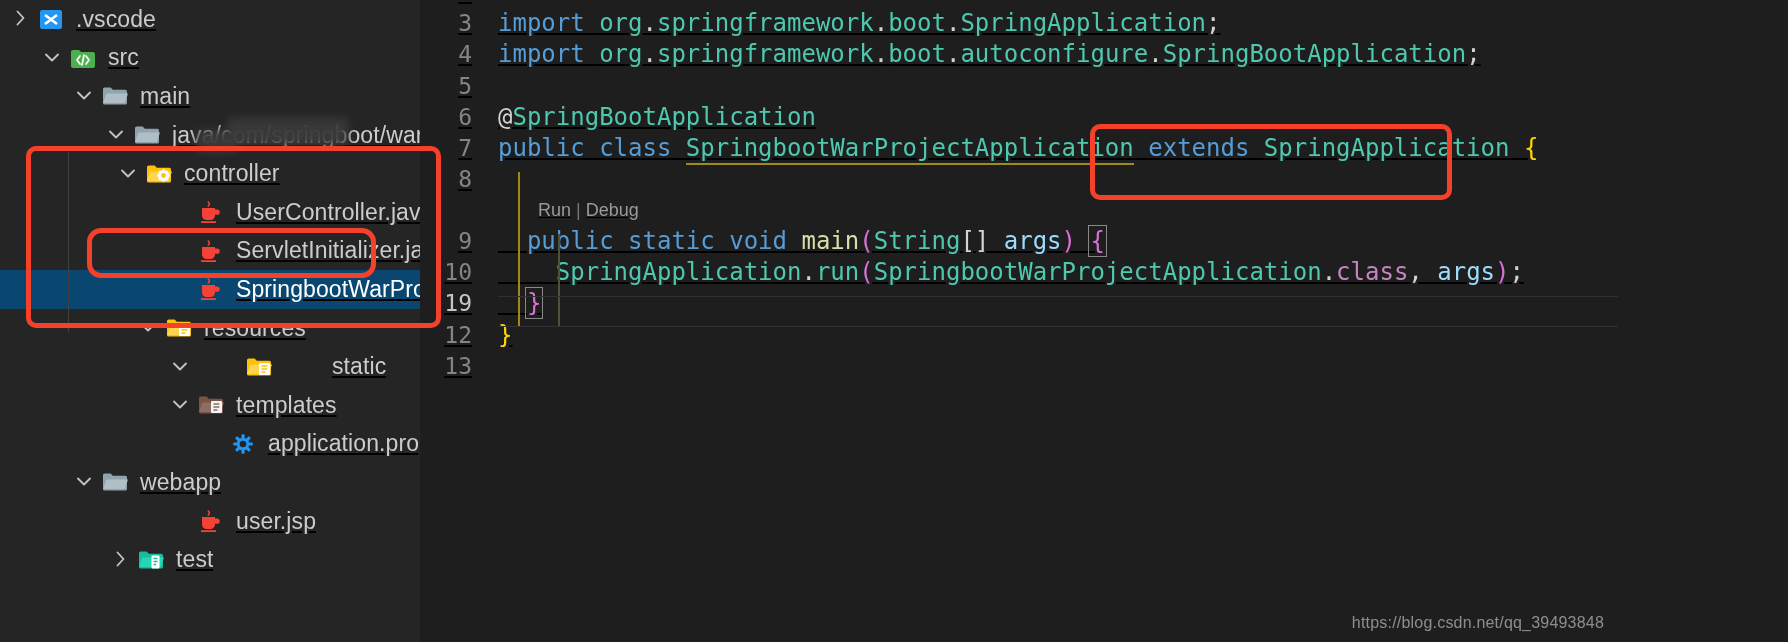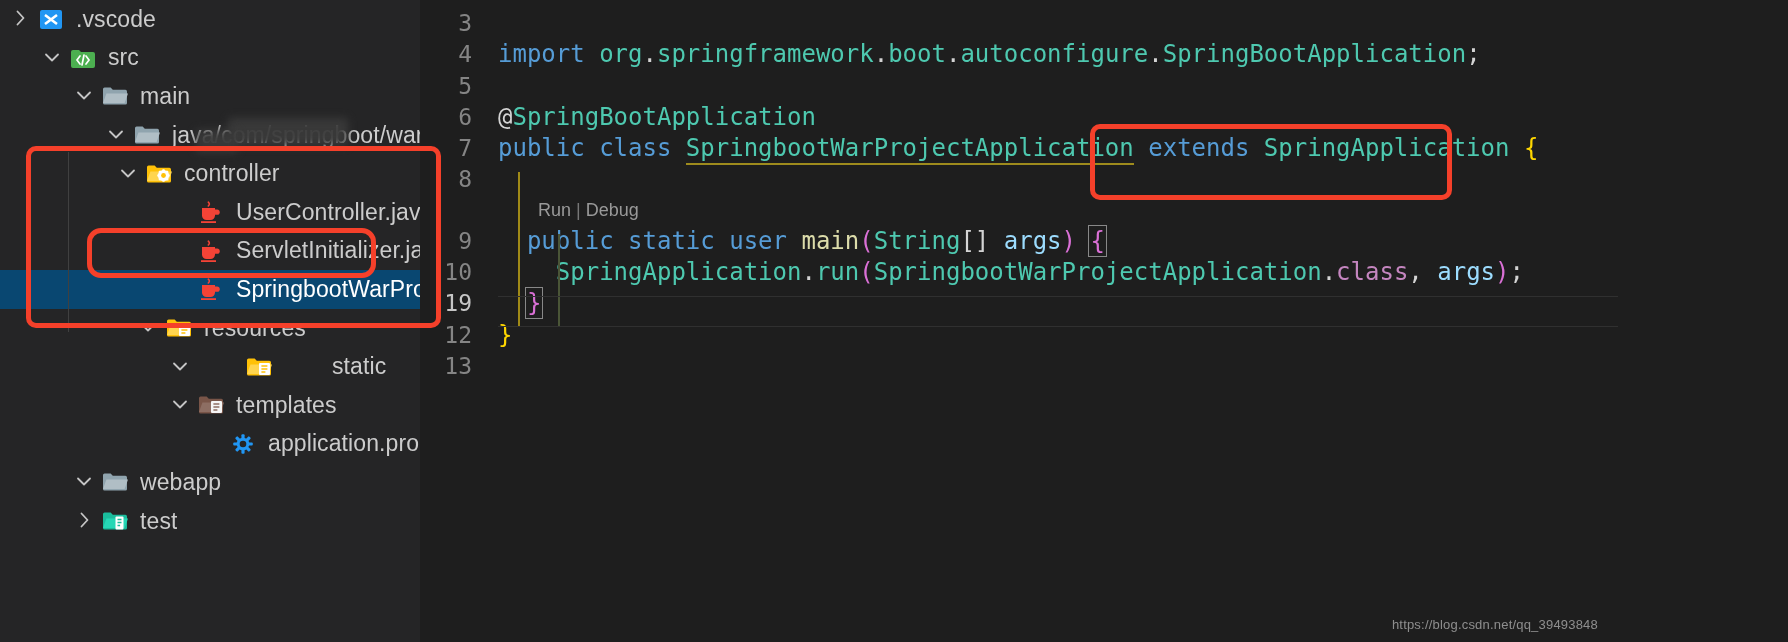--- a/index.html
+++ b/index.html
@@ -13,20 +13,21 @@
     overflow: hidden;
     font-family: "Liberation Sans", sans-serif;
     -webkit-font-smoothing: antialiased;
   }
   #app {
     position: relative;
     width: 1618px;
     height: 642px;
     display: flex;
     background: #1d4ed8;
+    text-decoration: underline;
   }
 
   
   .sidebar {
     position: relative;
     width: 420px;
     height: 642px;
     background: #252526;
     flex: 0 0 420px;
     overflow: hidden;
@@ -174,24 +175,24 @@
     position: absolute;
     border: 5px solid #f5402a;
     box-sizing: border-box;
     pointer-events: none;
   }
   .annot.rounded { border-radius: 14px; }
   .annot.big { border-radius: 10px; }
 
   .watermark {
     position: absolute;
-    right: 20px;
+    right: 14px;
     bottom: 10px;
     color: #b3b3b3;
-    font-size: 13px;
+    font-size: 16px;
     font-family: "Liberation Sans", sans-serif;
     opacity: .75;
     letter-spacing: .2px;
   }
 
   .blur-box {
     position: absolute;
     background: #3a3a3a;
     filter: blur(4px);
     opacity: .95;
@@ -387,21 +388,33 @@
             </svg>
           </span>
           <span class="ficon">
             <svg width="28" height="28" viewBox="0 0 28 28">
               <path d="M2 7 a1.6 1.6 0 0 1 1.6-1.6 h6 l2.2 2.4 h12.6 a1.6 1.6 0 0 1 1.6 1.6 v11.6 a1.6 1.6 0 0 1 -1.6 1.6 H3.6 A1.6 1.6 0 0 1 2 21 Z" fill="#90a4ae"></path>
               <path d="M2 21 L5.4 11.4 H27 L23.6 21 Z" fill="#b0bec5"></path>
             </svg>
           </span>
           <span class="label">webapp</span>
         </div>
-        <div class="row" style="padding-left: 72px; text-align: center;">
+        <div class="row" style="padding-left: 168px;">
+          <span class="twisty empty"></span>
+          <span class="ficon">
+            <svg width="28" height="28" viewBox="0 0 28 28">
+              <path d="M5 10 h13 v7.5 a4.5 4.5 0 0 1 -4.5 4.5 h-4 A4.5 4.5 0 0 1 5 17.5 Z" fill="#f44336"></path>
+              <path d="M18 11.6 h2.1 a2.6 2.6 0 0 1 0 5.2 H18 Z" fill="#f44336"></path>
+              <rect x="4" y="23.2" width="15" height="1.8" fill="#f44336"></rect>
+              <path d="M11.3 4.2c1.8 1.6 1.1 2.6 0 3.8" stroke="#f44336" stroke-width="1.6" fill="none" stroke-linecap="round"></path>
+            </svg>
+          </span>
+          <span class="label">user.jsp</span>
+        </div>
+        <div class="row" style="padding-left: 108px; text-align: center;">
           <span class="twisty">
             <svg width="24" height="24" viewBox="0 0 24 24">
               <path stroke="#c5c5c5" stroke-width="1.8" fill="none" stroke-linecap="round" stroke-linejoin="round" d="M9.5 5.5 L15.5 12 L9.5 18.5"></path>
             </svg>
           </span>
           <span class="ficon">
             <svg width="28" height="28" viewBox="0 0 28 28">
               <path d="M2 7 a1.6 1.6 0 0 1 1.6-1.6 h6 l2.2 2.4 h12.6 a1.6 1.6 0 0 1 1.6 1.6 v11.6 a1.6 1.6 0 0 1 -1.6 1.6 H3.6 A1.6 1.6 0 0 1 2 21 Z" fill="#1abc9c"></path>
               <path d="M2 21 L5.4 11.4 H27 L23.6 21 Z" fill="#26d7b5"></path>
               <rect x="14.5" y="9.5" width="8" height="13" rx="1" fill="#ffffff"></rect>
@@ -414,31 +427,31 @@
 
     <div class="guide" style="left:68px; top:152px; height:180px;"></div>
 
     <div class="blur-box" style="left:228px; top:118px; width:120px; height:28px;"></div>
     <div class="blur-box" style="left:196px; top:130px; width:42px; height:22px;"></div>
   </div>
 
   <div class="editor">
     <div class="code-area" id="code">
         <div class="cline"><div class="lnum">2</div><div class="ctext"></div></div>
-        <div class="cline"><div class="lnum">3</div></div>
+        <div class="cline"><div class="lnum">3</div><div class="ctext"><span class="t-kw">import </span><span class="t-type">org</span><span class="t-plain">.</span><span class="t-type">springframework</span><span class="t-plain">.</span><span class="t-type">boot</span><span class="t-plain">.</span><span class="t-type">SpringApplication</span><span class="t-plain">;</span></div></div>
         <div class="cline"><div class="lnum">4</div><div class="ctext"><span class="t-kw">import </span><span class="t-type">org</span><span class="t-plain">.</span><span class="t-type">springframework</span><span class="t-plain">.</span><span class="t-type">boot</span><span class="t-plain">.</span><span class="t-type">autoconfigure</span><span class="t-plain">.</span><span class="t-type">SpringBootApplication</span><span class="t-plain">;</span></div></div>
         <div class="cline"><div class="lnum">5</div><div class="ctext"></div></div>
         <div class="cline"><div class="lnum">6</div><div class="ctext"><span class="t-plain">@</span><span class="t-anno">SpringBootApplication</span></div></div>
         <div class="cline"><div class="lnum">7</div><div class="ctext"><span class="t-kw">public class </span><span class="t-type squiggle-warn">SpringbootWarProjectApplication</span><span class="t-plain"> </span><span class="t-kw">extends </span><span class="t-type">SpringApplication</span><span class="t-plain"> </span><span class="t-brace-y">{</span></div></div>
         <div class="cline"><div class="lnum">8</div><div class="ctext"></div></div>
         <div class="codelens">
           <div class="lnum"></div>
           <div style="padding-left: 40px;"><span class="cl-link">Run</span><span class="cl-sep">|</span><span class="cl-link">Debug</span></div>
         </div>
-        <div class="cline"><div class="lnum">9</div><div class="ctext"><span class="t-kw">  public static user </span><span class="t-fn">main</span><span class="t-paren-p">(</span><span class="t-type">String</span><span class="t-plain">[] </span><span class="t-var">args</span><span class="t-paren-p">)</span><span class="t-plain"> </span><span class="t-brace-p bracket-box">{</span></div></div>
+        <div class="cline"><div class="lnum">9</div><div class="ctext"><span class="t-kw">  public static void </span><span class="t-fn">main</span><span class="t-paren-p">(</span><span class="t-type">String</span><span class="t-plain">[] </span><span class="t-var">args</span><span class="t-paren-p">)</span><span class="t-plain"> </span><span class="t-brace-p bracket-box">{</span></div></div>
         <div class="cline"><div class="lnum">10</div><div class="ctext"><span class="t-plain">    </span><span class="t-type">SpringApplication</span><span class="t-plain">.</span><span class="t-type">run</span><span class="t-paren-p">(</span><span class="t-type">SpringbootWarProjectApplication</span><span class="t-plain">.</span><span class="t-pink">class</span><span class="t-plain">, </span><span class="t-var">args</span><span class="t-paren-p">)</span><span class="t-plain">;</span></div></div>
         <div class="cline"><div class="lnum active">19</div><div class="ctext"><span class="t-plain">  </span><span class="t-brace-p bracket-box">}</span></div></div>
         <div class="cline"><div class="lnum">12</div><div class="ctext"><span class="t-brace-y">}</span></div></div>
         <div class="cline"><div class="lnum">13</div><div class="ctext"></div></div>
         <div class="iguide" style="left: 98px; top: 196px; height: 155px; width: 2px; background: rgb(160, 138, 23);"></div>
         <div class="iguide2" style="left: 138px; top: 258px; height: 93px; width: 2px; background: rgb(74, 85, 55);"></div>
         <div class="current-line" style="top: 320px;"></div>
       </div>
   </div>
 

